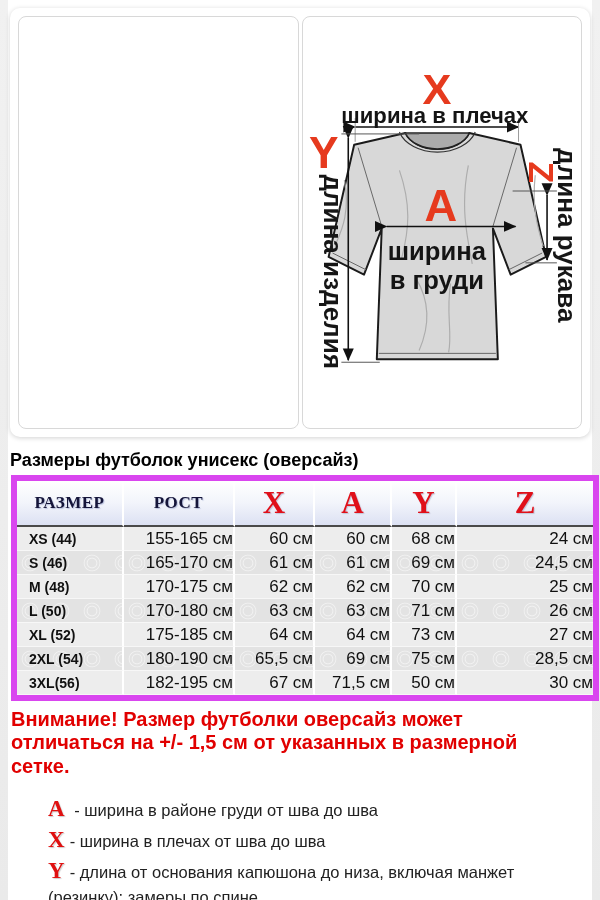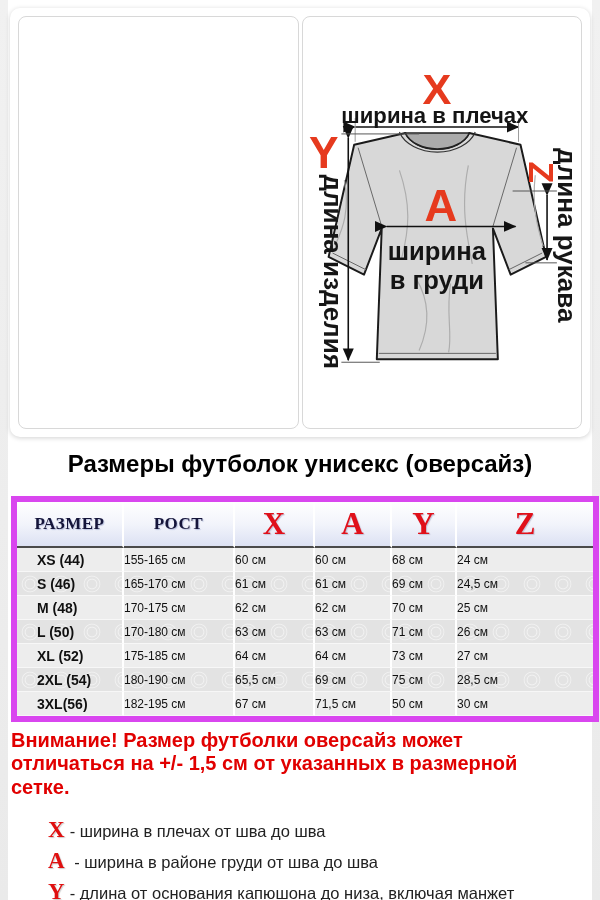--- a/index.html
+++ b/index.html
@@ -13,53 +13,53 @@
     padding:8px 2px 0 2px;
   }
   
   .top-card{
     background:#fff;border-radius:10px;box-shadow:0 1px 5px rgba(0,0,0,.18);
     padding:8px;height:429px;box-sizing:border-box;display:flex;gap:3px;
   }
   .panel{flex:1;border:1px solid #d8d8d8;border-radius:8px;background:#fff;overflow:hidden;}
   .panel svg{width:100%;height:100%;display:block;}
   
-  .title{font-size:24px;font-weight:bold;color:#000;text-align:center;margin:13px 0 18px 0;}
+  .title{font-size:18px;font-weight:bold;color:#000;margin:13px 0 4px 0;}
   
   table.size-table{
     border-collapse:separate;border-spacing:0;table-layout:fixed;
     width:578px;margin:0 1px;border:6px solid #d946ef;background:#fff;
   }
   .size-table th{
     height:44px;padding:0;
     background:linear-gradient(180deg,#ffffff 0%,#f2f4fb 50%,#dce1f3 100%);
     border-right:2px solid #fff;border-bottom:2px solid #4a4a4a;
   }
   .size-table th:last-child,.size-table td:last-child{border-right:none;}
   .th-text{
     font-family:"Liberation Serif",serif;font-weight:bold;font-size:17px;
     color:#15153a;letter-spacing:.5px;text-shadow:1px 1px 1px #b9c1de;
   }
   .th-letter{
     font-family:"Liberation Serif",serif;font-weight:bold;font-size:31px;
     color:#e0101a;text-shadow:1px 1px 1px #c3c3d6;
   }
   .size-table td{
-    height:23px;padding:0;font-size:12px;color:#101010;text-align:left;
+    height:23px;padding:0;font-size:17px;color:#101010;text-align:right;
     border-right:2px solid #fff;border-bottom:1px solid #f7f7f7;
   }
   .size-table tbody tr:nth-child(odd) td{background:#ededed;}
   .size-table tbody tr:nth-child(even) td{
     background-color:#e3e3e3;
     background-image:radial-gradient(circle at 13px 12px,
       rgba(255,255,255,0) 4px, rgba(255,255,255,.55) 4.8px, rgba(255,255,255,0) 5.8px,
       rgba(255,255,255,0) 7px, rgba(255,255,255,.5) 7.8px, rgba(255,255,255,0) 8.8px);
     background-size:31px 24px;
   }
-  td.c-size{text-align:left;padding-left:20px;font-weight:bold;font-size:14px;margin-left:22px;}
+  td.c-size{text-align:left;padding-left:12px;font-weight:bold;font-size:14px;margin-left:22px;}
   
   .warning{
     color:#e10000;font-weight:bold;font-size:20px;line-height:1.17;
     margin:7px 0 18px 1px;max-width:560px;
   }
   
   .legend{padding-left:38px;color:#222;}
   .legend-item{font-size:16.5px;line-height:25px;margin-bottom:4px;}
   .legend-letter{
     font-family:"Liberation Serif",serif;font-weight:bold;font-size:23px;
@@ -212,26 +212,26 @@
         <td>50 см</td>
         <td>30 см</td>
       </tr>
     </tbody>
   </table>
 
   <p class="warning">Внимание! Размер футболки оверсайз может отличаться на +/- 1,5 см от указанных в размерной сетке.</p>
 
   <div class="legend">
     <div class="legend-item">
+      <span class="legend-letter">A</span><span> - ширина в районе груди от шва до шва</span>
+    </div>
+    <div class="legend-item">
       <span class="legend-letter">X</span><span>- ширина в плечах от шва до шва</span>
     </div>
     <div class="legend-item">
-      <span class="legend-letter">A</span><span> - ширина в районе груди от шва до шва</span>
-    </div>
-    <div class="legend-item">
       <span class="legend-letter">Y</span><span>- длина от основания капюшона до низа, включая манжет (резинку): замеры по спине</span>
     </div>
     <div class="legend-item">
       <span class="legend-letter">Z</span>
     </div>
   </div>
 
 </div>
 
 </body></html>

